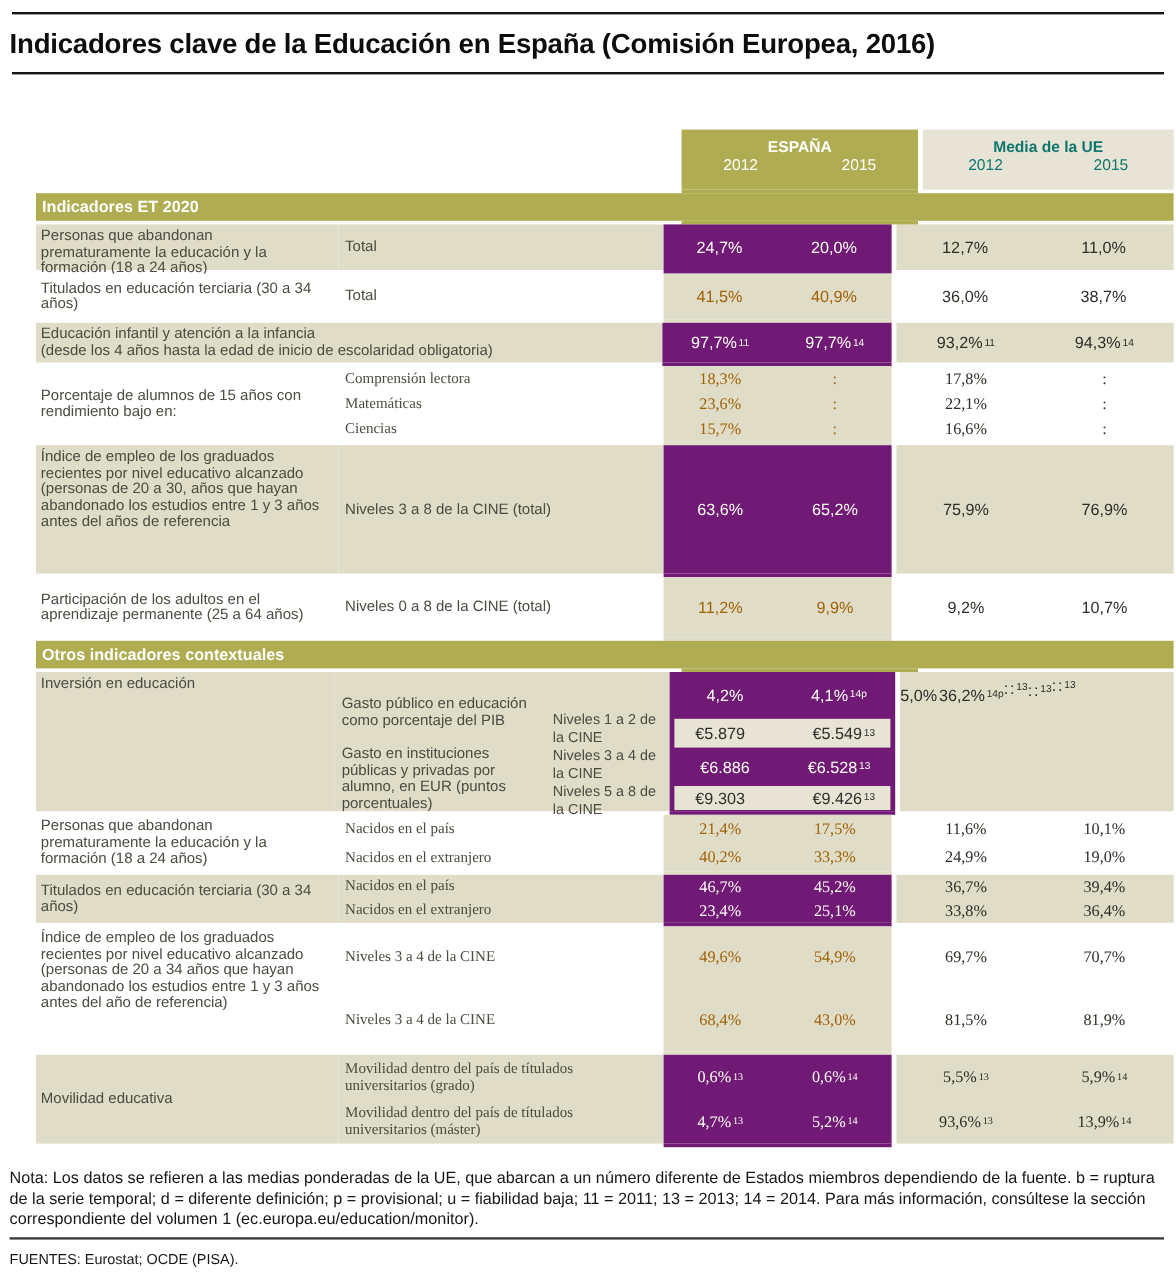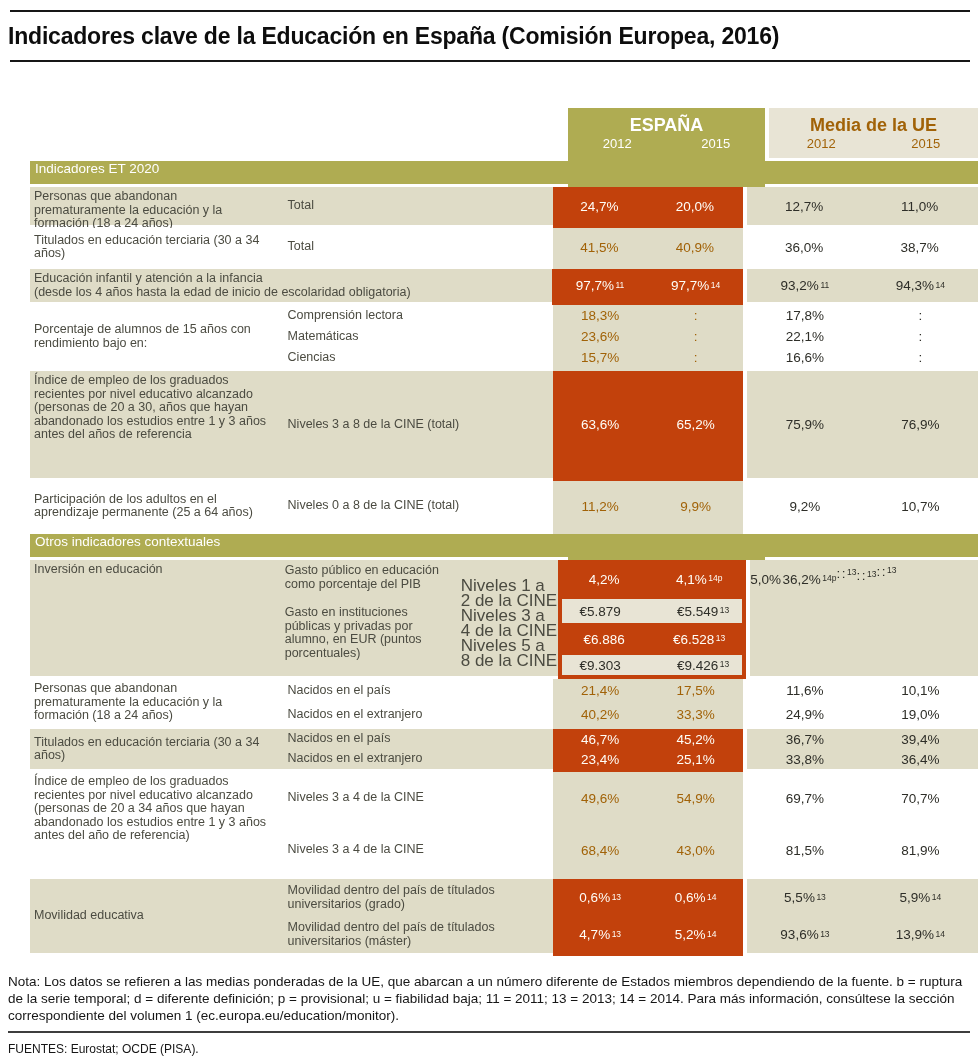--- a/index.html
+++ b/index.html
@@ -11,63 +11,63 @@
                 font-size:23px; font-weight:bold; letter-spacing:-0.2px; color:#0d0d0d; }
   .rule-title { height:2px; background:#161616; margin:0 10px; }
 
   
   .table { margin:46px 0 0 30px; width:948px; }
   .thead { display:flex; height:50px; margin-bottom:3px; }
   .thead .spacer { width:538px; }
   .esp-h { width:197px; background:#afac52; color:#fff; display:flex; flex-direction:column; position:relative; }
   .esp-h::after { content:""; position:absolute; top:100%; left:0; width:100%; height:3px; background:#afac52; }
   .gap { width:4px; background:#fff; }
-  .eu-h { width:209px; background:#e8e4d5; color:#a16207; display:flex; flex-direction:column; }
-  .colhead { text-align:center; font-weight:bold; font-size:18px; margin-top:7px; }
+  .eu-h { width:209px; background:#e8e4d5; color:#0f766e; display:flex; flex-direction:column; }
+  .colhead { text-align:center; font-weight:bold; font-size:13px; margin-top:7px; }
   .years { display:flex; margin-top:0; }
   .years .half { font-size:13px; }
 
-  .band { height:23px; background:#afac52; color:#fff; font-weight:normal; font-size:13.5px;
-          display:flex; align-items:flex-start; padding-left:5px; box-sizing:border-box;
+  .band { height:23px; background:#afac52; color:#fff; font-weight:bold; font-size:13.5px;
+          display:flex; align-items:center; padding-left:5px; box-sizing:border-box;
           position:relative; margin-bottom:3px; }
   .band-tail { position:absolute; left:538px; top:100%; width:197px; height:3px; background:#afac52; }
 
   .row { display:flex; margin-bottom:3px; }
   .c1,.c2 { box-sizing:border-box; font-size:12.5px; line-height:13.5px; color:#4b4b41; }
   .c1 { width:259px; padding:3px 14px 0 4px; }
   .c2 { width:279px; padding:3px 10px 0 6px; }
   .vcn { display:flex; flex-direction:column; justify-content:center; padding-top:0; }
   .c1.wide { width:538px; }
   .esp { width:197px; position:relative; display:flex; }
   .esp::after { content:""; position:absolute; top:100%; left:0; width:100%; height:3px; background:inherit; }
   .eu { width:238px; display:flex; }
 
   .row-beige .c1, .row-beige .c2 { background:#dfdcc7; }
-  .row-beige .esp { background:#c2410c; color:#fffef8; }
+  .row-beige .esp { background:#701a75; color:#fffef8; }
   .row-beige .eu  { background:#dfdcc7; color:#2e2e28; }
   .row-white .c1, .row-white .c2 { background:#fff; }
   .row-white .esp { background:#dfdcc7; color:#a16207; }
   .row-white .eu  { background:#fff; color:#2e2e28; }
 
   .half { flex:1; display:flex; align-items:center; justify-content:center; font-size:13.5px; }
   sup { font-size:8.5px; line-height:0; position:relative; top:-1px; margin-left:1.5px; }
 
-  .stack { flex-direction:column; display:flex; }
+  .stack { flex-direction:column; display:flex;font-family:Liberation Serif, serif; }
   .srow { flex:1; display:flex; }
   .c2.stack { padding:0 10px 0 6px; }
   .subl { flex:1; display:flex; align-items:center; }
 
   .h33{height:33px}.h38{height:38px}.h40{height:40px}.h47{height:47px}.h50{height:50px}
   .h63{height:63px}.h74{height:74px}.h104{height:104px}.h107{height:107px}.h116{height:116px}
 
   
   .c2.inv { display:flex; padding:0; }
-  .c2a { width:168px; box-sizing:border-box; padding:4px 6px 0 6px; display:flex; flex-direction:column; }
+  .c2a { width:168px; box-sizing:border-box; padding:4px 6px 0 6px; display:flex; flex-direction:column;justify-content:flex-end; }
   .c2a .g1 { height:42px; }
-  .c2b { width:111px; box-sizing:border-box; padding:19px 0 0 14px; font-size:17px; line-height:14.5px; }
+  .c2b { width:111px; box-sizing:border-box; padding:32px 0 0 14px; font-size:12px; line-height:14.5px; }
   .lvl { height:30px; }
   .esp.inv { flex-direction:column; }
   .eu.inv { flex-direction:row; }
   .is1{height:38px}.is2{height:26px}.is3{height:30px}.is4{height:22px}
   .inv-s { display:flex; }
   .inv-box { background:#e8e4d5; color:#2e2e28; margin:1px 4px; flex:1; display:flex;gap:24px; }
 
   
   .note { margin:20px 12px 0 8px; font-size:13.5px; line-height:17px; color:#161616; }
   .rule-bottom { height:2px; background:#3d3d3d; margin:7px 10px 0 8px; }

